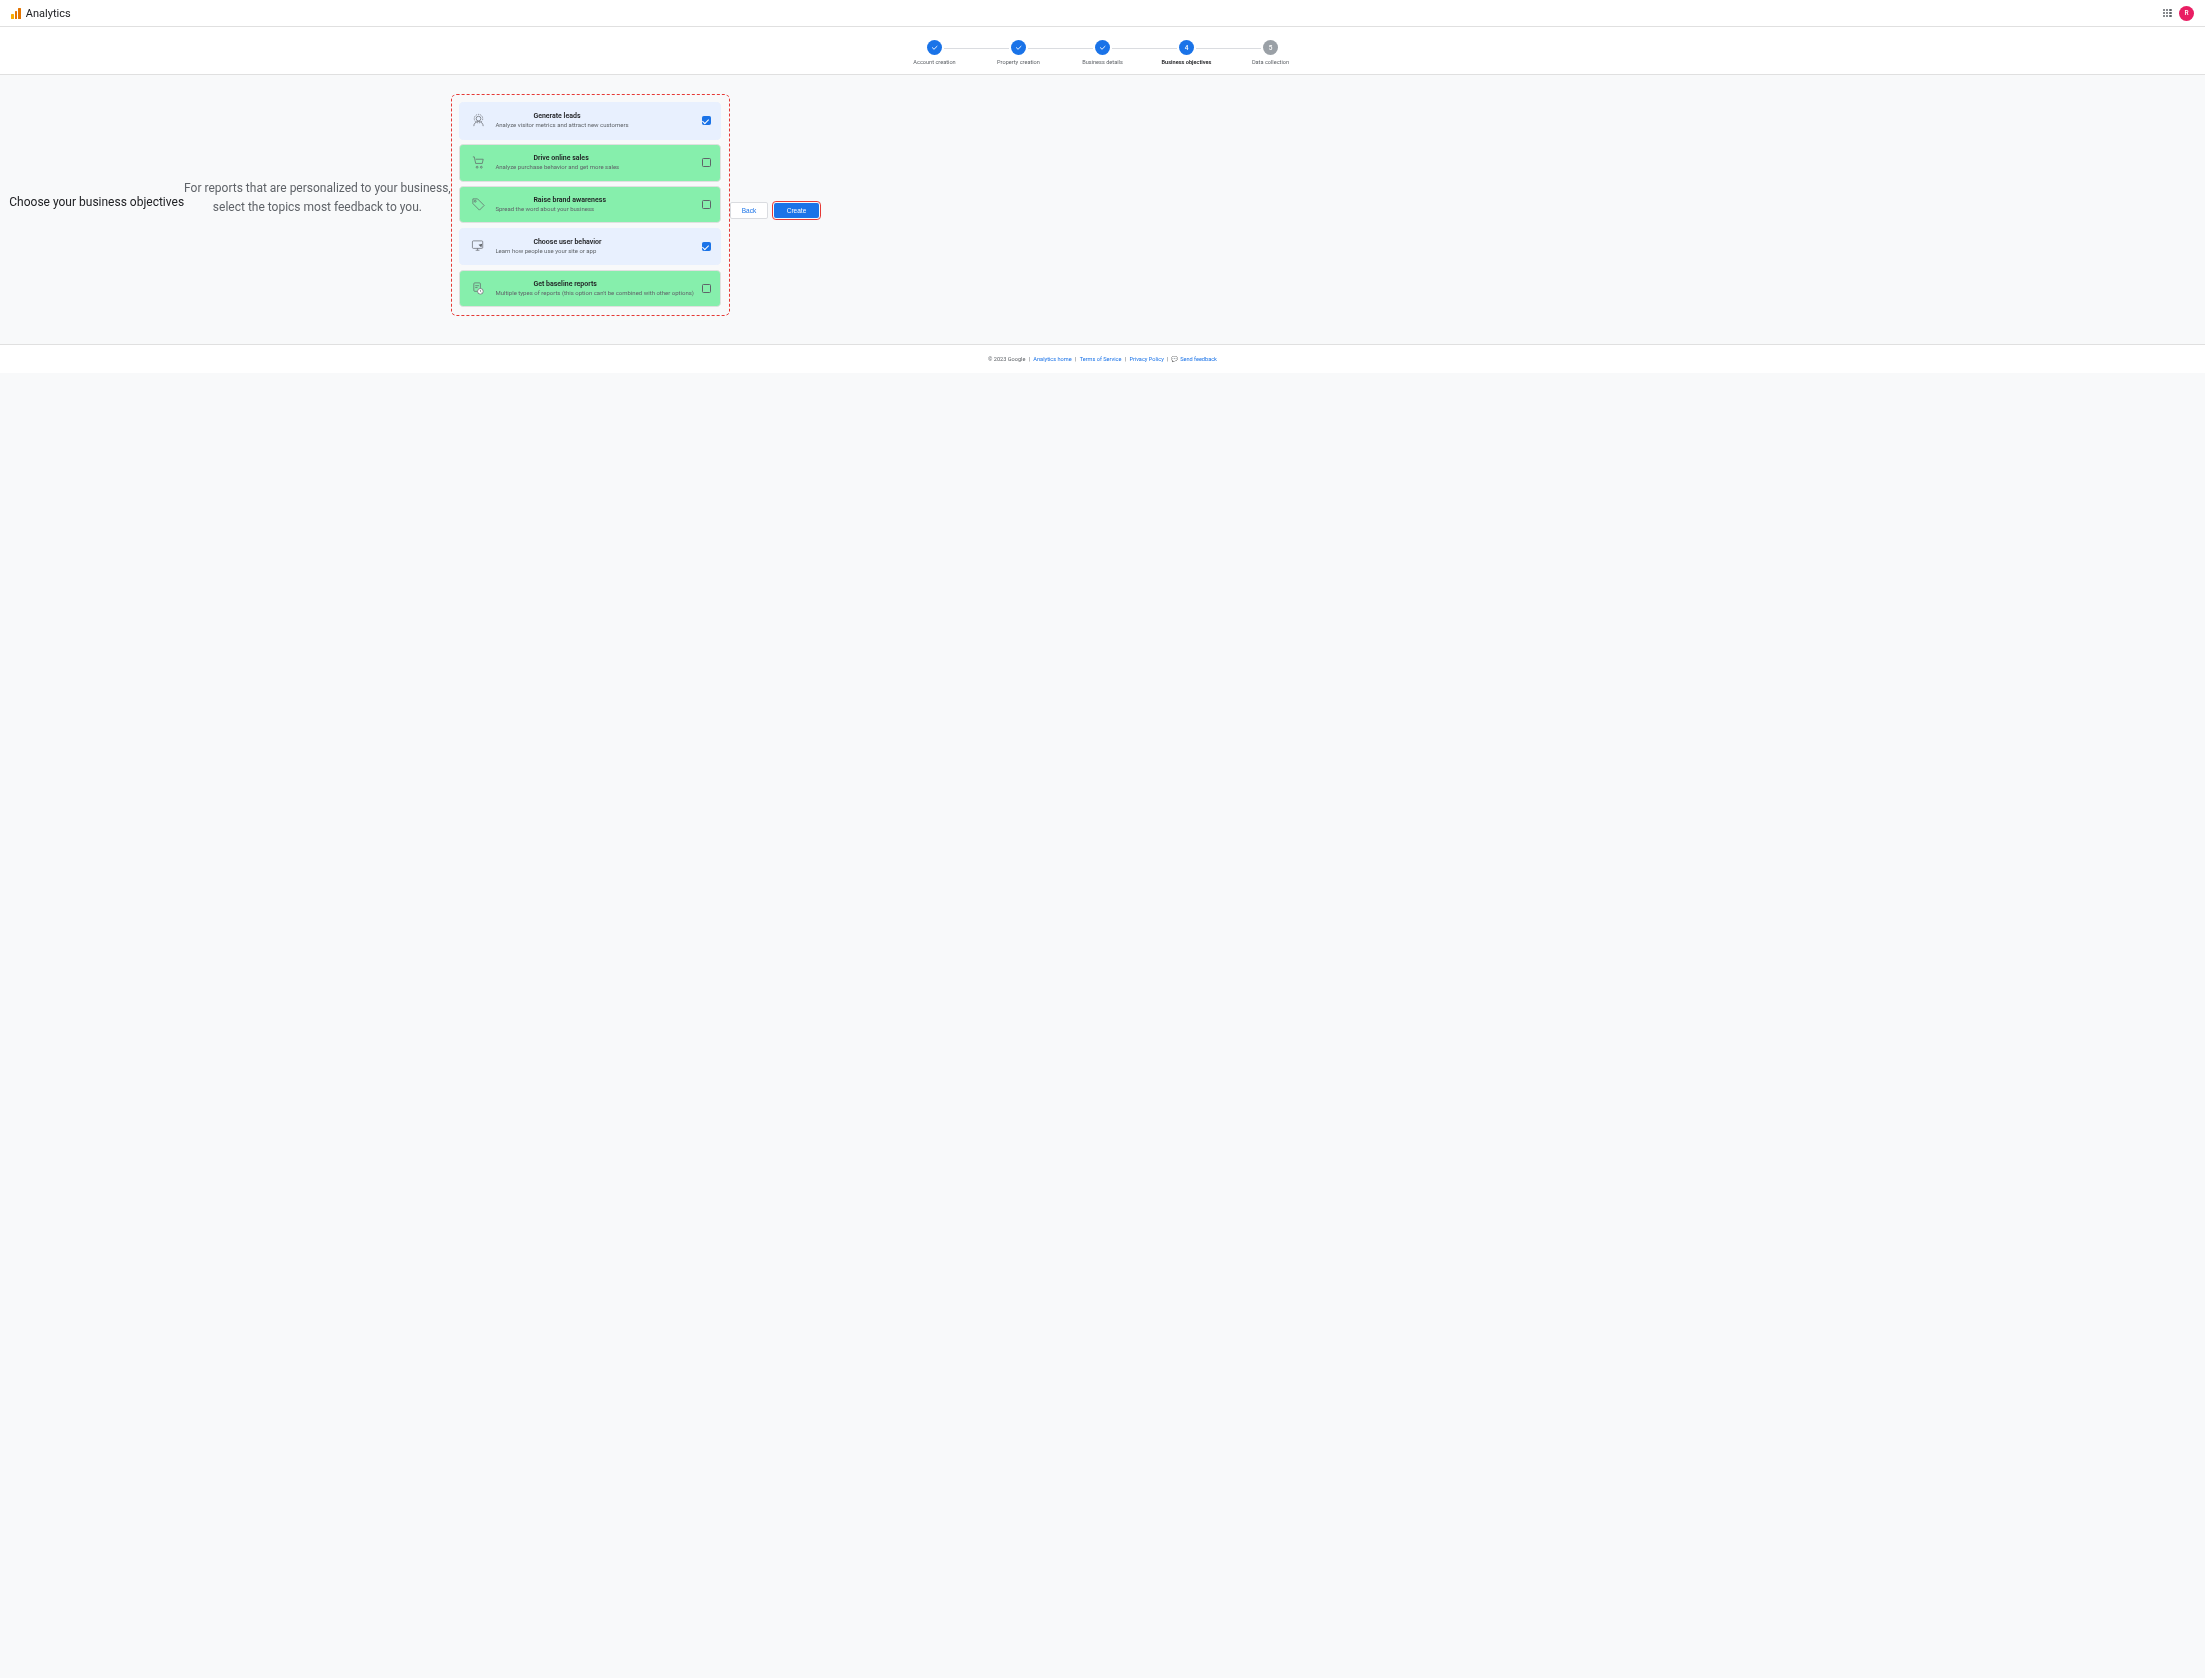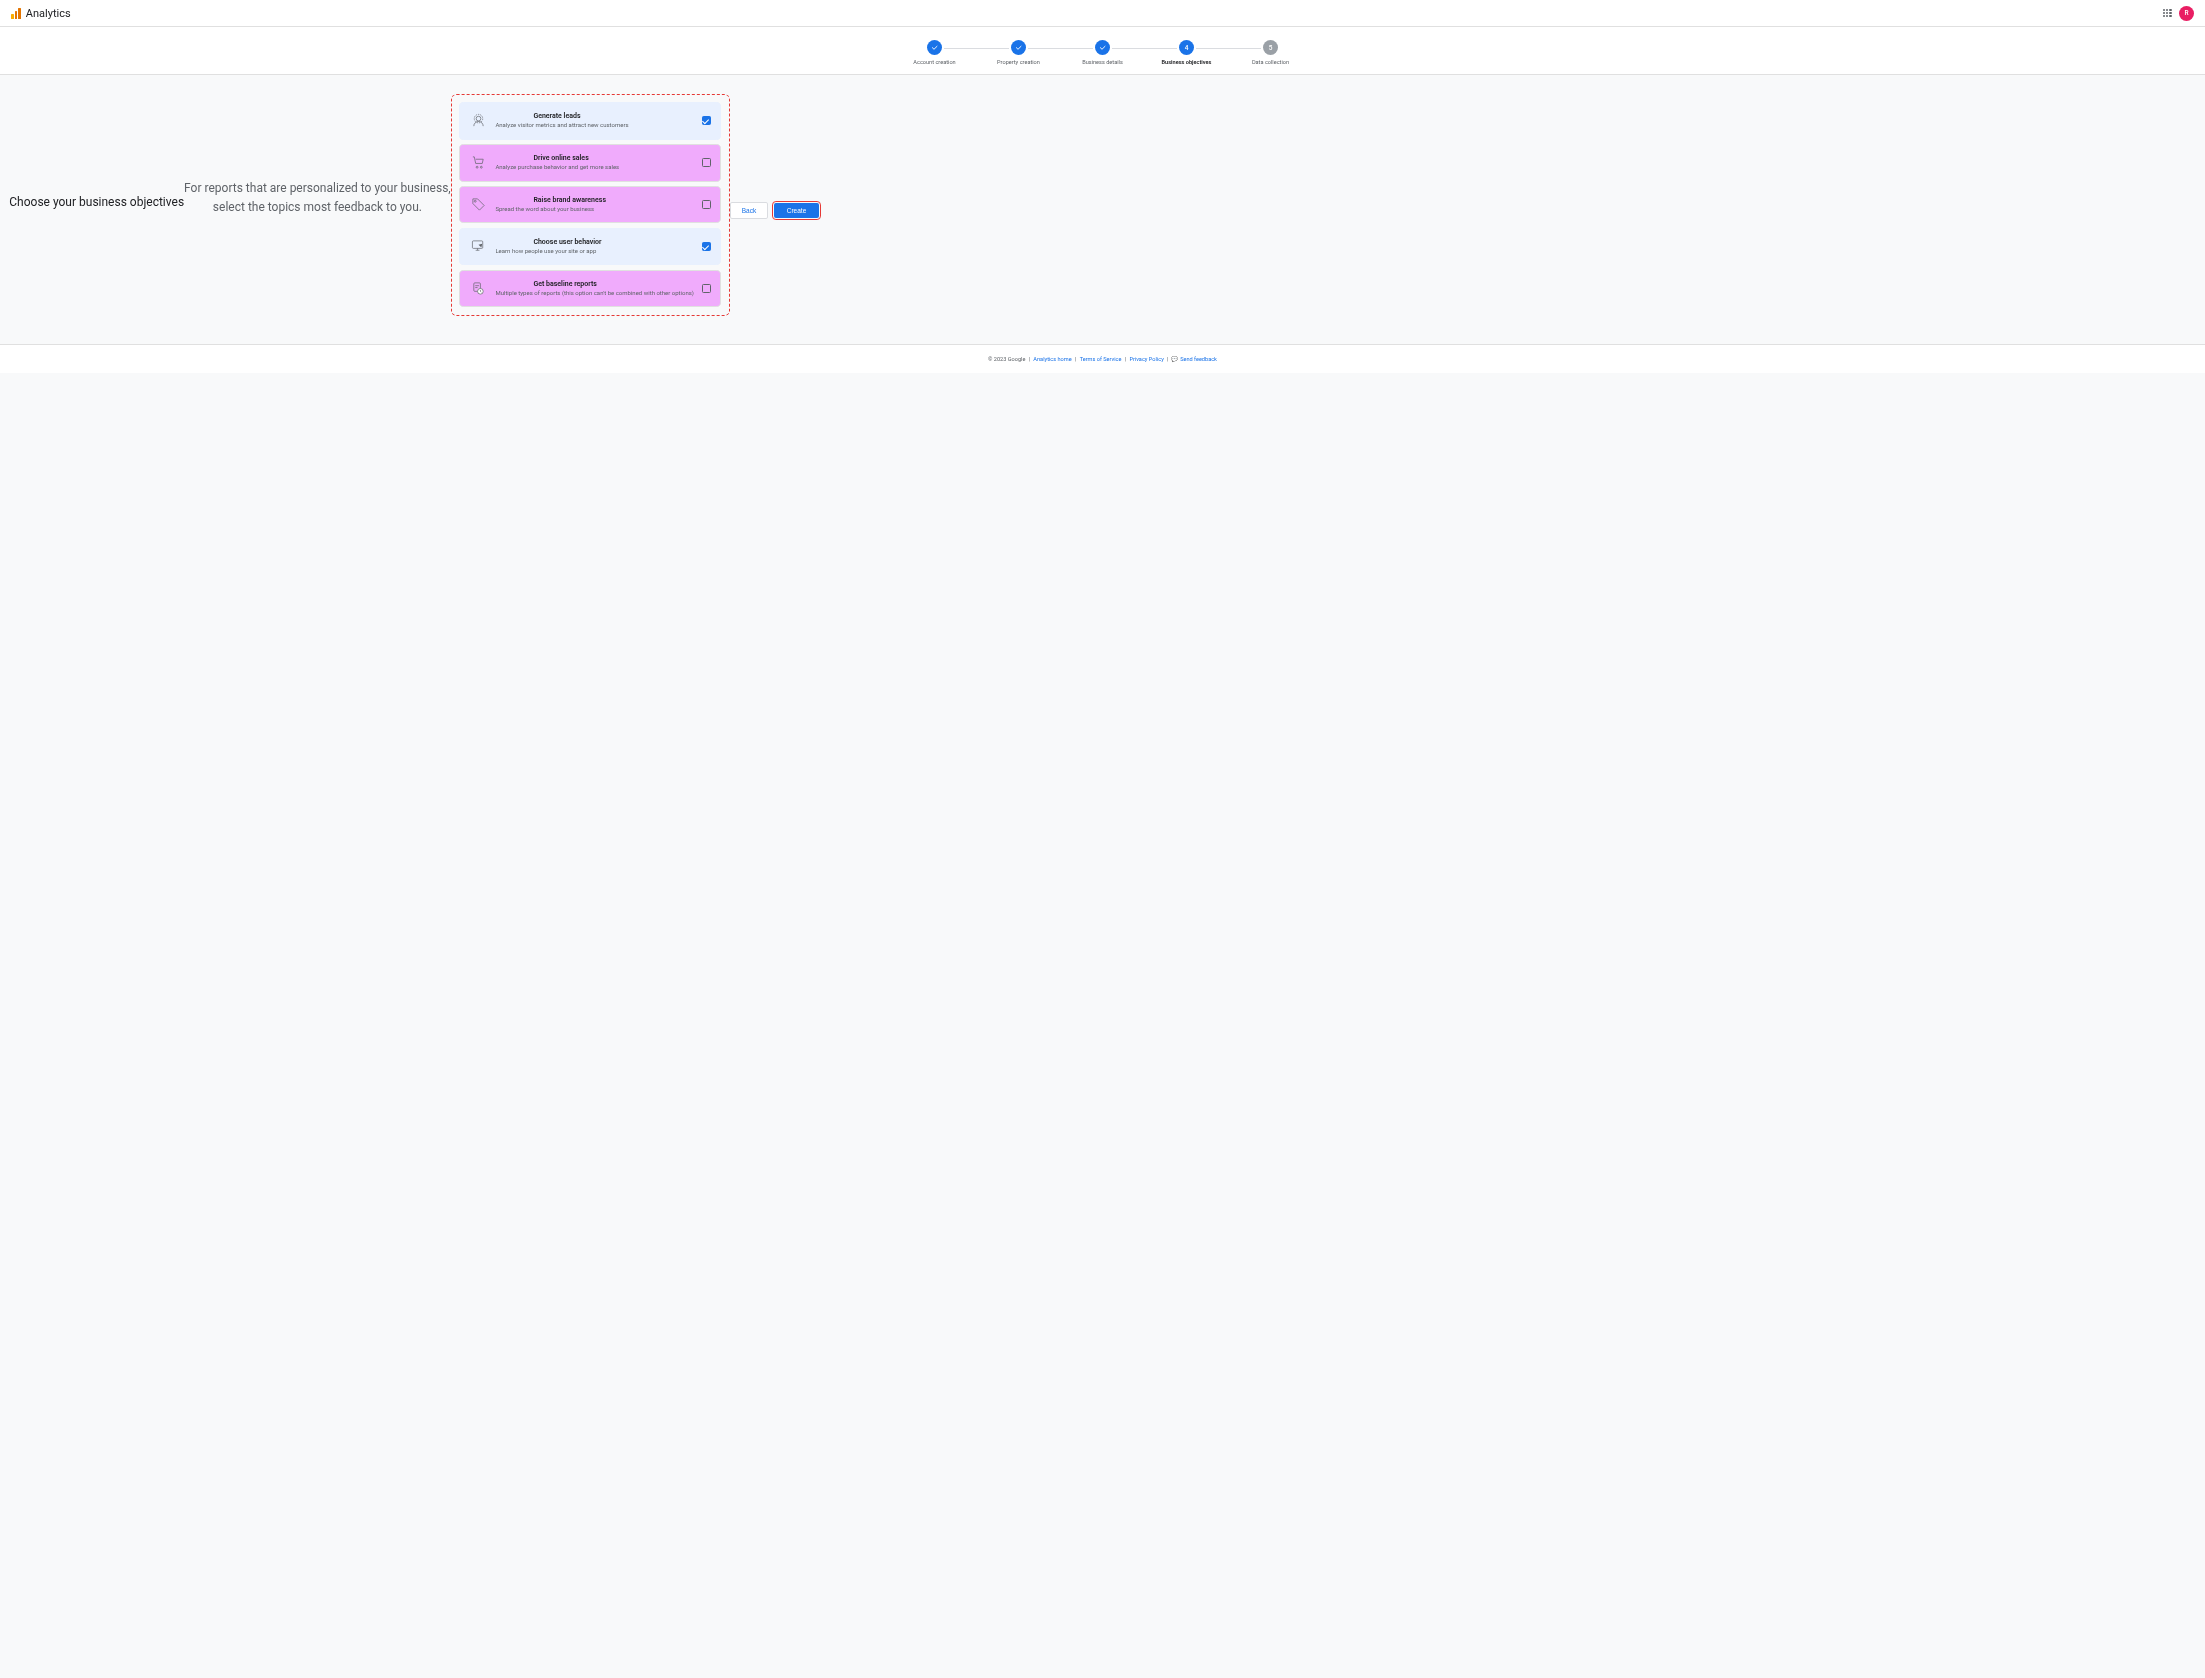--- a/index.html
+++ b/index.html
@@ -167,21 +167,21 @@
       width: 100%;
       max-width: 279px;
       display: flex;
       flex-direction: column;
       gap: 4.6px;
       background: transparent;
     }
 
     
     .option-card {
-      background: #f0abfc;
+      background: #86efac;
       border: 0.5px solid #e0e0e0;
       border-radius: 4.6px;
       padding: 8.4px 9.3px;
       display: flex;
       align-items: center;
       gap: 7.4px;
       cursor: pointer;
       transition: background 0.15s;
     }
     .option-card.selected {

